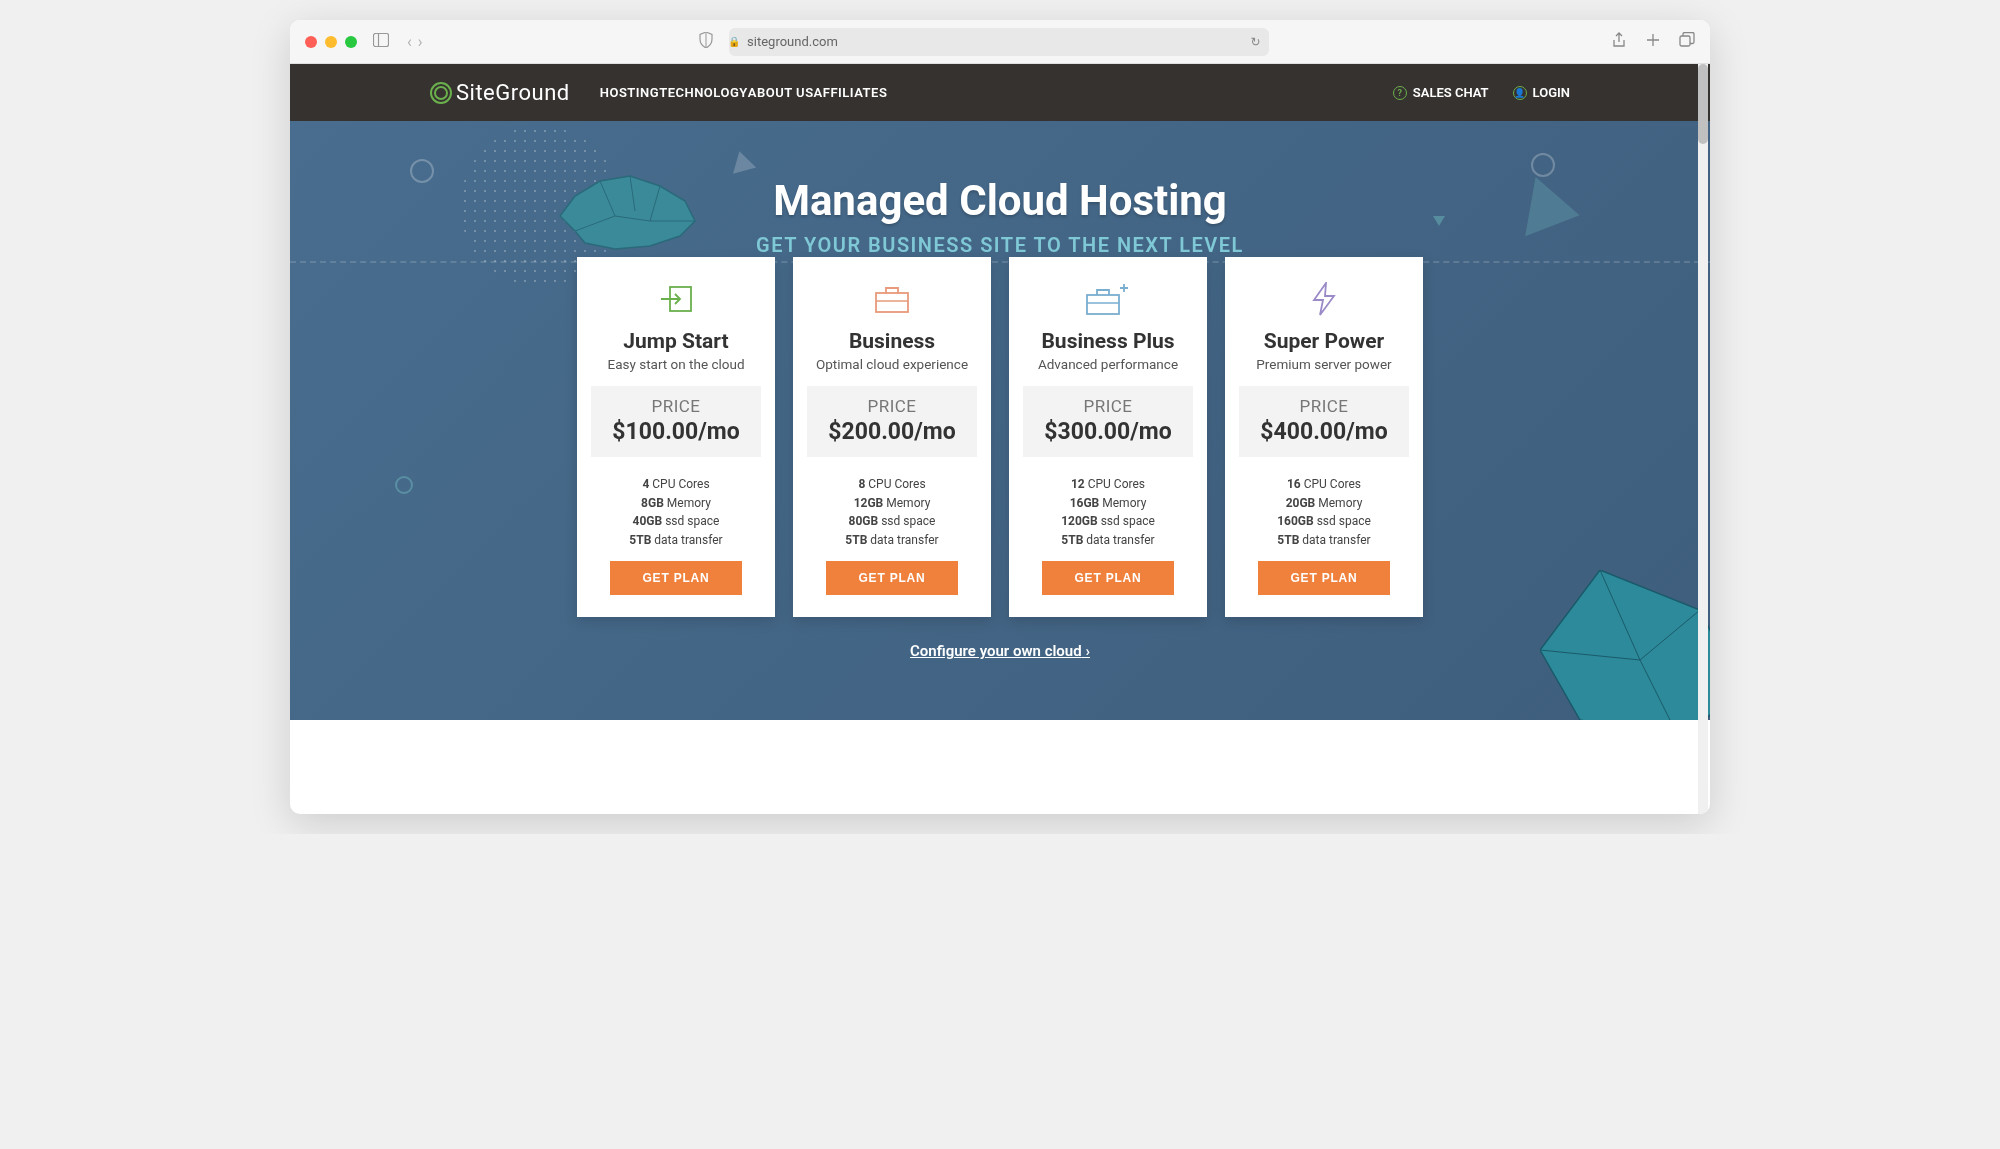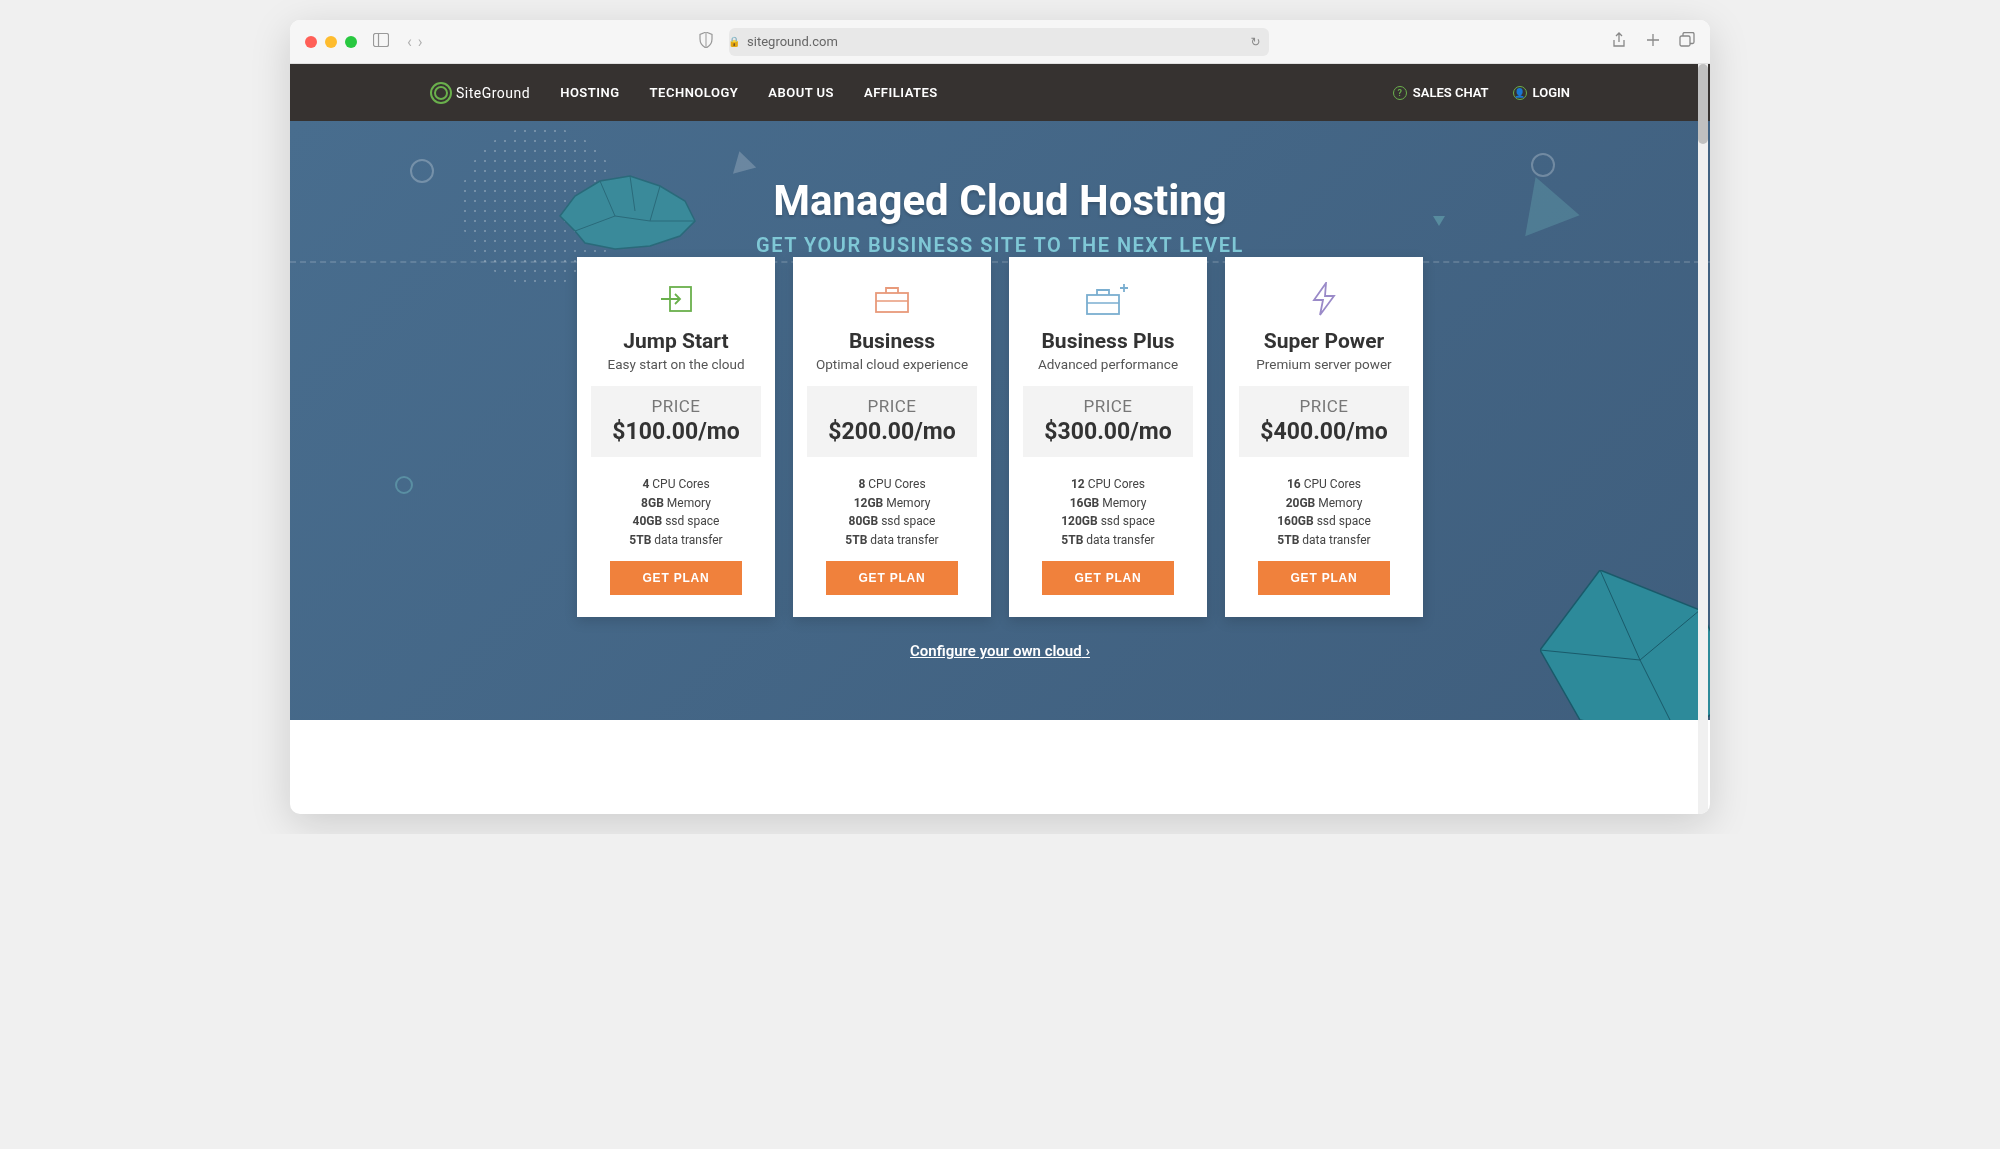--- a/index.html
+++ b/index.html
@@ -68,21 +68,21 @@
       width: 1140px;
       margin: 0 auto;
       display: flex;
       align-items: center;
     }
     .logo {
       display: flex;
       align-items: center;
       gap: 4px;
       color: #fff;
-      font-size: 14px;
+      font-size: 22px;
       font-weight: 400;
       letter-spacing: 0.5px;
     }
     .logo-swirl {
       width: 22px;
       height: 22px;
       border: 2px solid #6ab04c;
       border-radius: 50%;
       position: relative;
       display: inline-flex;
@@ -91,21 +91,20 @@
     }
     .logo-swirl::after {
       content: '';
       width: 10px;
       height: 10px;
       border: 2px solid #6ab04c;
       border-radius: 50%;
     }
     .main-nav {
       display: flex;
-      gap: 30px;
       margin-left: 30px;
     }
     .main-nav a {
       color: #fff;
       text-decoration: none;
       font-size: 13px;
       font-weight: 600;
       letter-spacing: 0.5px;
     }
     .header-right {

